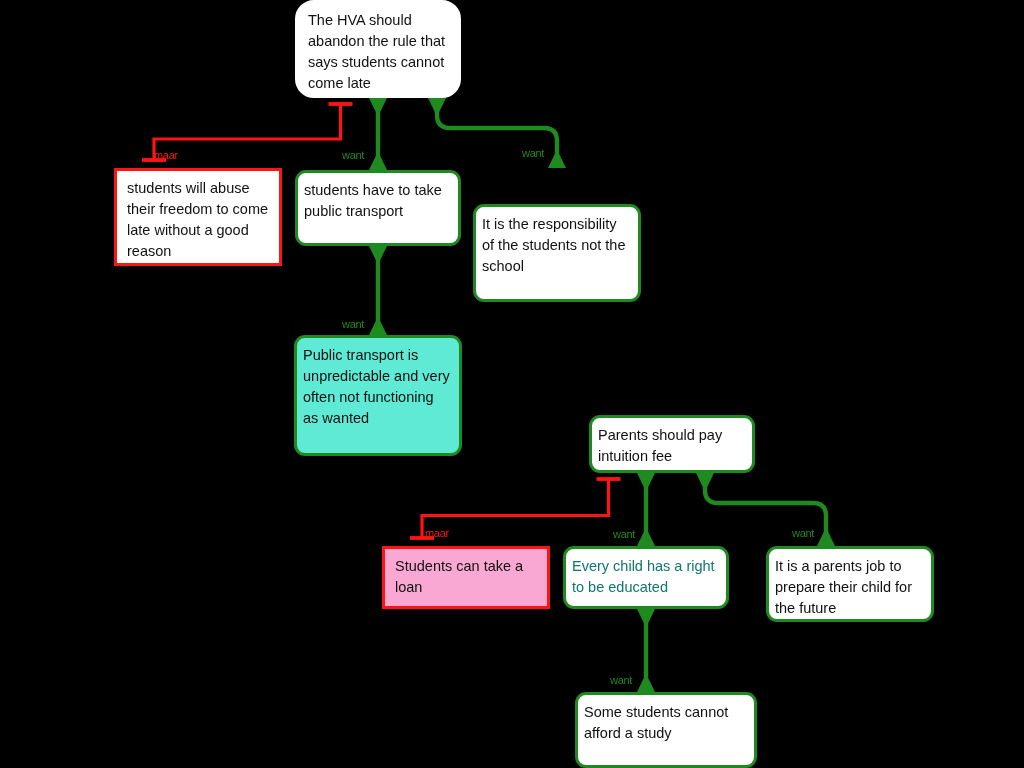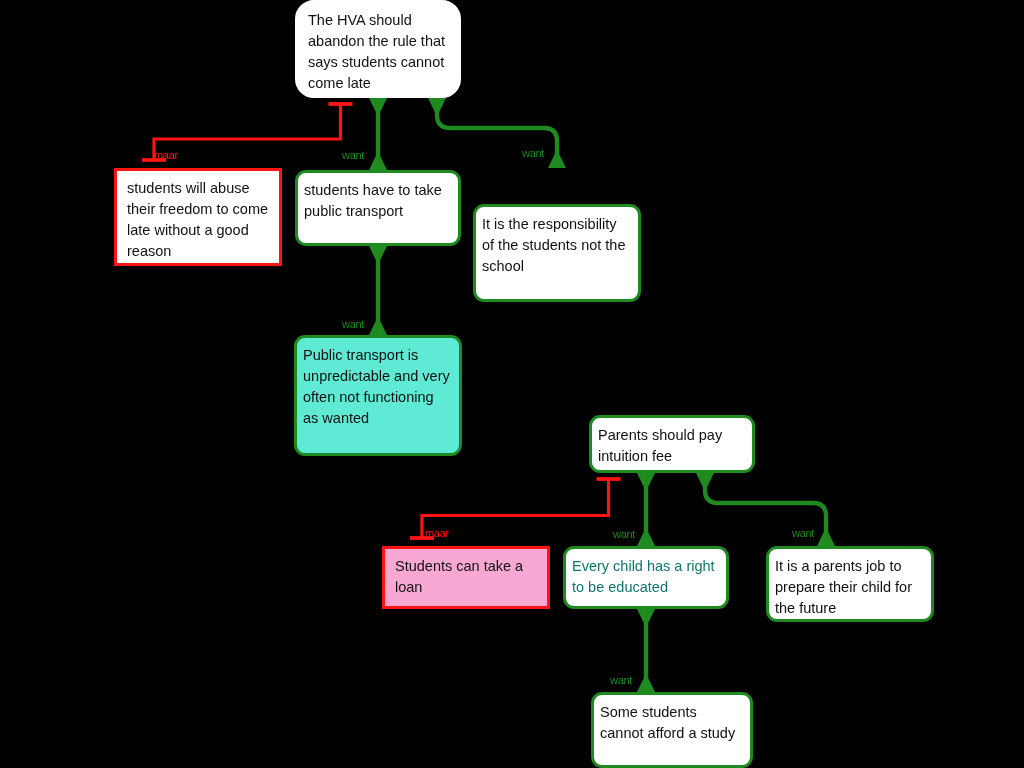--- a/index.html
+++ b/index.html
@@ -104,21 +104,21 @@
   <div id="node-layer">
       <div class="node root" style="left: 295px; top: 0px; width: 166px; height: 98px; border-color: rgb(255, 255, 255); background: rgb(255, 255, 255); color: rgb(17, 17, 17);">The HVA should abandon the rule that says students cannot come late</div>
       <div class="node attack" style="left: 114px; top: 168px; width: 168px; height: 98px; border-color: rgb(255, 20, 20); background: rgb(255, 255, 255); color: rgb(17, 17, 17);">students will abuse their freedom to come late without a good reason</div>
       <div class="node support" style="left: 295px; top: 170px; width: 166px; height: 76px; border-color: rgb(31, 138, 31); background: rgb(255, 255, 255); color: rgb(17, 17, 17);">students have to take public transport</div>
       <div class="node support" style="left: 473px; top: 168px; width: 168px; height: 98px; border-color: rgb(31, 138, 31); background: rgb(255, 255, 255); color: rgb(17, 17, 17); margin-top: 36px;">It is the responsibility of the students not the school</div>
       <div class="node support" style="left: 294px; top: 335px; width: 168px; height: 121px; border-color: rgb(31, 138, 31); background: #5eead4; color: rgb(17, 17, 17);">Public transport is unpredictable and very often not functioning as wanted</div>
       <div class="node support" style="left: 563px; top: 415px; width: 166px; height: 58px; border-color: rgb(31, 138, 31); background: rgb(255, 255, 255); color: rgb(17, 17, 17); margin-left: 26px;">Parents should pay intuition fee</div>
       <div class="node attack" style="left: 382px; top: 546px; width: 168px; height: 63px; border-color: rgb(255, 20, 20); background: #f9a8d4; color: rgb(17, 17, 17);">Students can take a loan</div>
       <div class="node support" style="left: 563px; top: 546px; width: 166px; height: 63px; border-color: rgb(31, 138, 31); background: rgb(255, 255, 255); color: #0f766e;">Every child has a right to be educated</div>
       <div class="node support" style="left: 742px; top: 546px; width: 168px; height: 76px; border-color: rgb(31, 138, 31); background: rgb(255, 255, 255); color: rgb(17, 17, 17); margin-left: 24px;">It is a parents job to prepare their child for the future</div>
-      <div class="node support" style="left: 591px; top: 692px; width: 162px; height: 76px; border-color: rgb(31, 138, 31); background: rgb(255, 255, 255); color: rgb(17, 17, 17);">Some students cannot afford a study</div>
+      <div class="node support" style="left: 575px; top: 692px; width: 182px; height: 76px; border-color: rgb(31, 138, 31); background: rgb(255, 255, 255); color: rgb(17, 17, 17);">Some students cannot afford a study</div>
     </div>
   <div id="label-layer">
       <div class="edge-label attack" style="left: 154px; top: 149px; color: rgb(255, 20, 20);">maar</div>
       <div class="edge-label support" style="left: 342px; top: 149px; color: rgb(31, 138, 31);">want</div>
       <div class="edge-label support" style="left: 522px; top: 147px; color: rgb(31, 138, 31);">want</div>
       <div class="edge-label support" style="left: 342px; top: 318px; color: rgb(31, 138, 31);">want</div>
       <div class="edge-label attack" style="left: 425px; top: 527px; color: rgb(255, 20, 20);">maar</div>
       <div class="edge-label support" style="left: 613px; top: 528px; color: rgb(31, 138, 31);">want</div>
       <div class="edge-label support" style="left: 792px; top: 527px; color: rgb(31, 138, 31);">want</div>
       <div class="edge-label support" style="left: 610px; top: 674px; color: rgb(31, 138, 31);">want</div>

